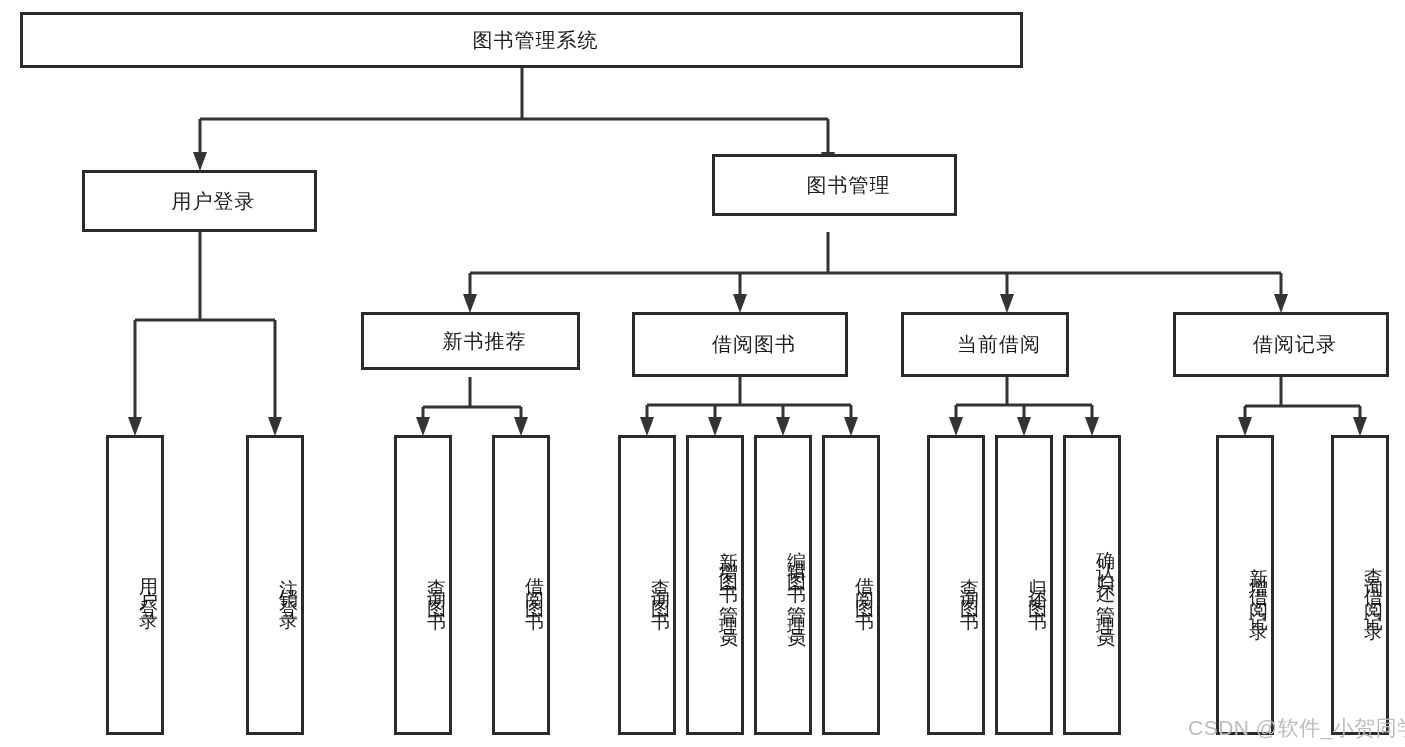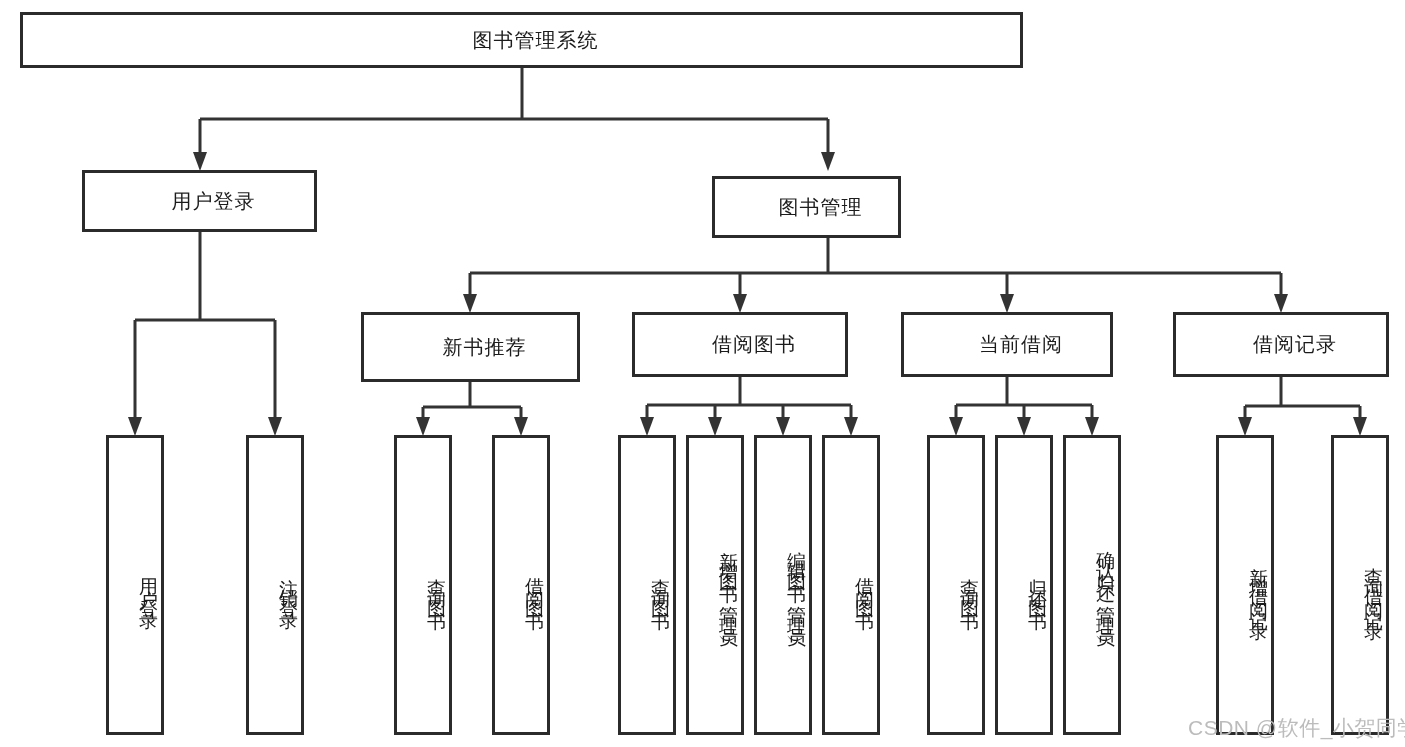--- a/index.html
+++ b/index.html
@@ -105,25 +105,25 @@
     <polygon points="1085,417 1099,417 1092,436"></polygon>
 
     <path d="M1281 377 V406 M1245 406 H1360 M1245 406 V418 M1360 406 V418"></path>
     <polygon points="1238,417 1252,417 1245,436"></polygon>
     <polygon points="1353,417 1367,417 1360,436"></polygon>
   </svg>
 
   <div class="node h root">图书管理系统</div>
 
   <div class="node h" style="left:82px; top:170px; width:235px; height:62px;">用户登录</div>
-  <div class="node h" style="left:712px; top:176px; width:189px; height:62px;">图书管理</div>
+  <div class="node h" style="left:712px; top:154px; width:245px; height:62px;">图书管理</div>
 
-  <div class="node h" style="left:361px; top:312px; width:219px; height:70px;">新书推荐</div>
+  <div class="node h" style="left:361px; top:312px; width:219px; height:58px;">新书推荐</div>
   <div class="node h" style="left:632px; top:312px; width:216px; height:65px;">借阅图书</div>
-  <div class="node h" style="left:901px; top:312px; width:212px; height:65px;">当前借阅</div>
+  <div class="node h" style="left:901px; top:312px; width:168px; height:65px;">当前借阅</div>
   <div class="node h" style="left:1173px; top:312px; width:216px; height:65px;">借阅记录</div>
 
   <div class="node leaf" style="left:106px;">用户登录</div>
   <div class="node leaf" style="left:246px;">注销登录</div>
   <div class="node leaf" style="left:394px;">查询图书</div>
   <div class="node leaf" style="left:492px;">借阅图书</div>
   <div class="node leaf" style="left:618px;">查询图书</div>
   <div class="node leaf" style="left:686px;">新增图书（管理员）</div>
   <div class="node leaf" style="left:754px;">编辑图书（管理员）</div>
   <div class="node leaf" style="left:822px;">借阅图书</div>

